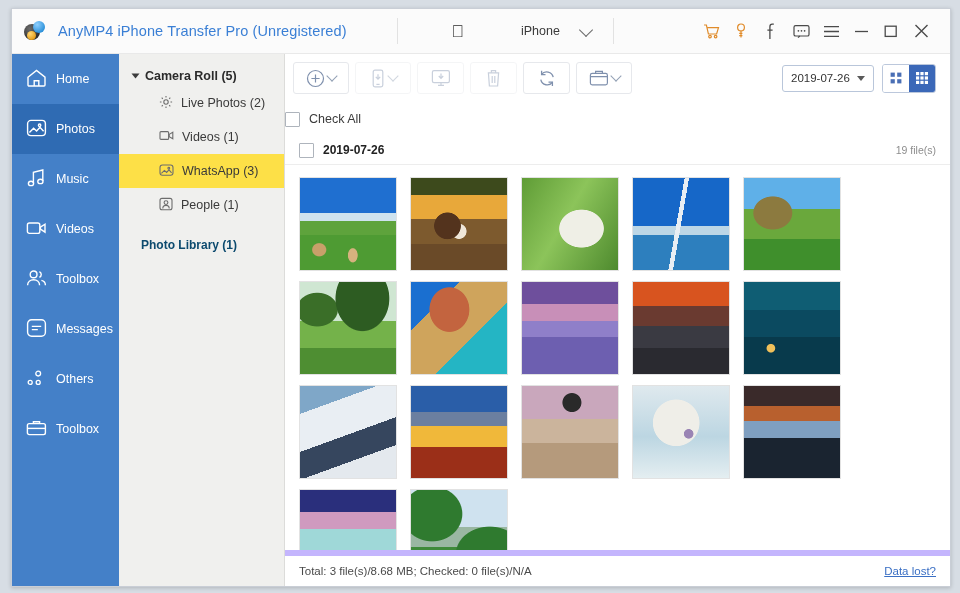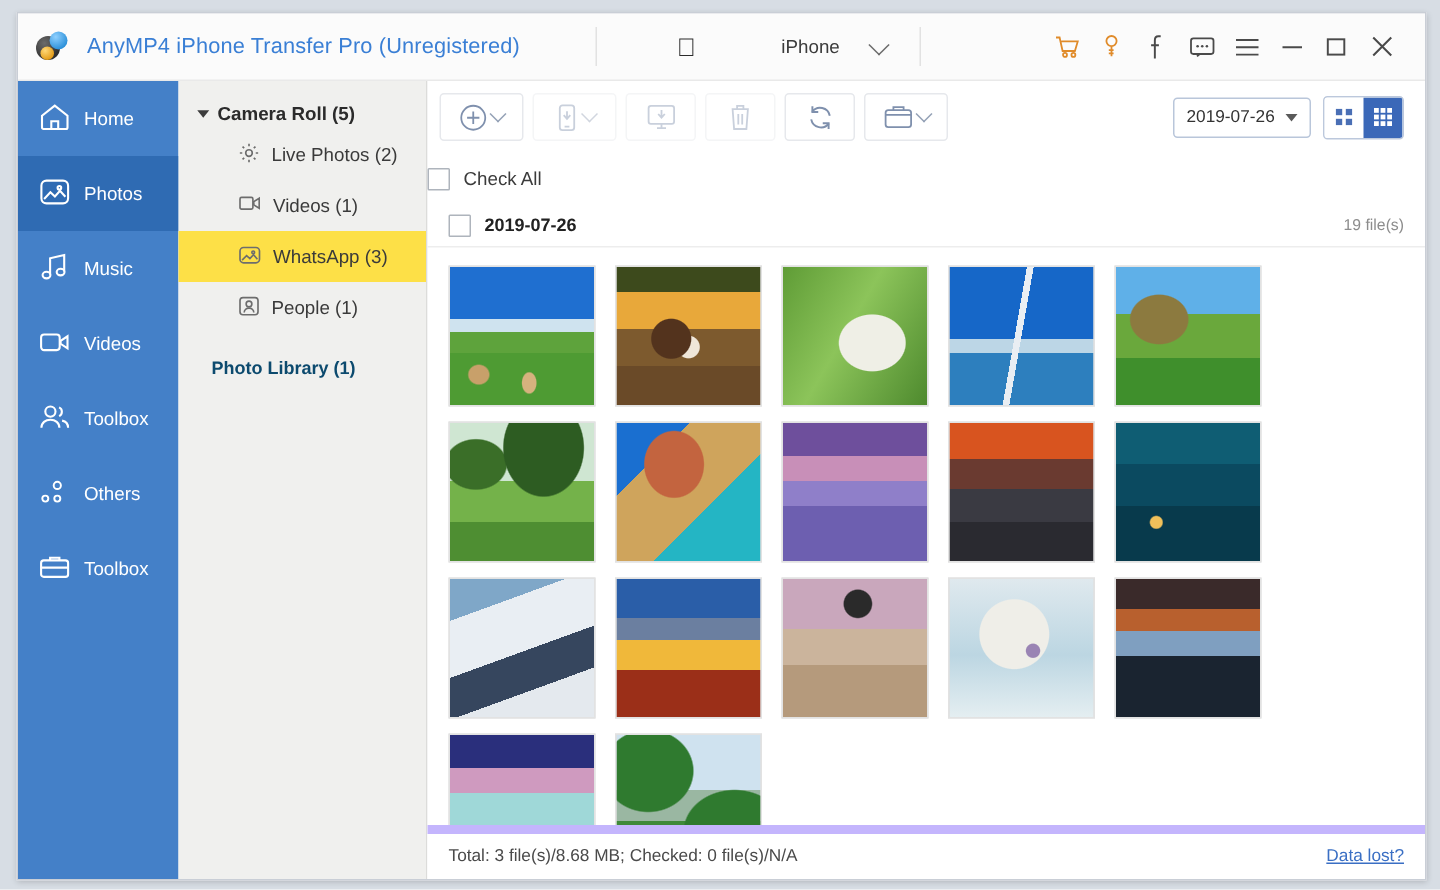--- a/index.html
+++ b/index.html
@@ -281,20 +281,29 @@
           <svg width="21" height="20" viewBox="0 0 21 20" fill="none" stroke="#fff" stroke-width="1.4">
             <circle cx="7.6" cy="6.4" r="3.4"></circle>
               <path d="M1.6 17.2c0-3.4 2.7-5.4 6-5.4s6 2 6 5.4"></path>
             <path d="M13.4 3.6a3.2 3.2 0 0 1 0 5.8M15.4 12.4c2.4.5 4 2.3 4 4.8"></path>
           </svg>
         </span>
         <span>Toolbox</span>
       </div>
       <div class="sitem">
         <span>
+          <svg width="21" height="20" viewBox="0 0 21 20" fill="none" stroke="#fff" stroke-width="1.4">
+            <rect x="1.6" y="1.8" width="17.8" height="16.4" rx="4"></rect>
+            <path d="M5.8 8.4h9.4M5.8 11.6h6"></path>
+          </svg>
+        </span>
+        <span>Messages</span>
+      </div>
+      <div class="sitem">
+        <span>
           <svg width="21" height="20" viewBox="0 0 21 20" fill="none" stroke="#fff" stroke-width="1.3">
             <circle cx="4.2" cy="14.4" r="2"></circle>
               <circle cx="12.2" cy="14.4" r="2"></circle>
               <circle cx="12.2" cy="5.6" r="2.4"></circle>
           </svg>
         </span>
         <span>Others</span>
       </div>
       <div class="sitem">
         <span>

